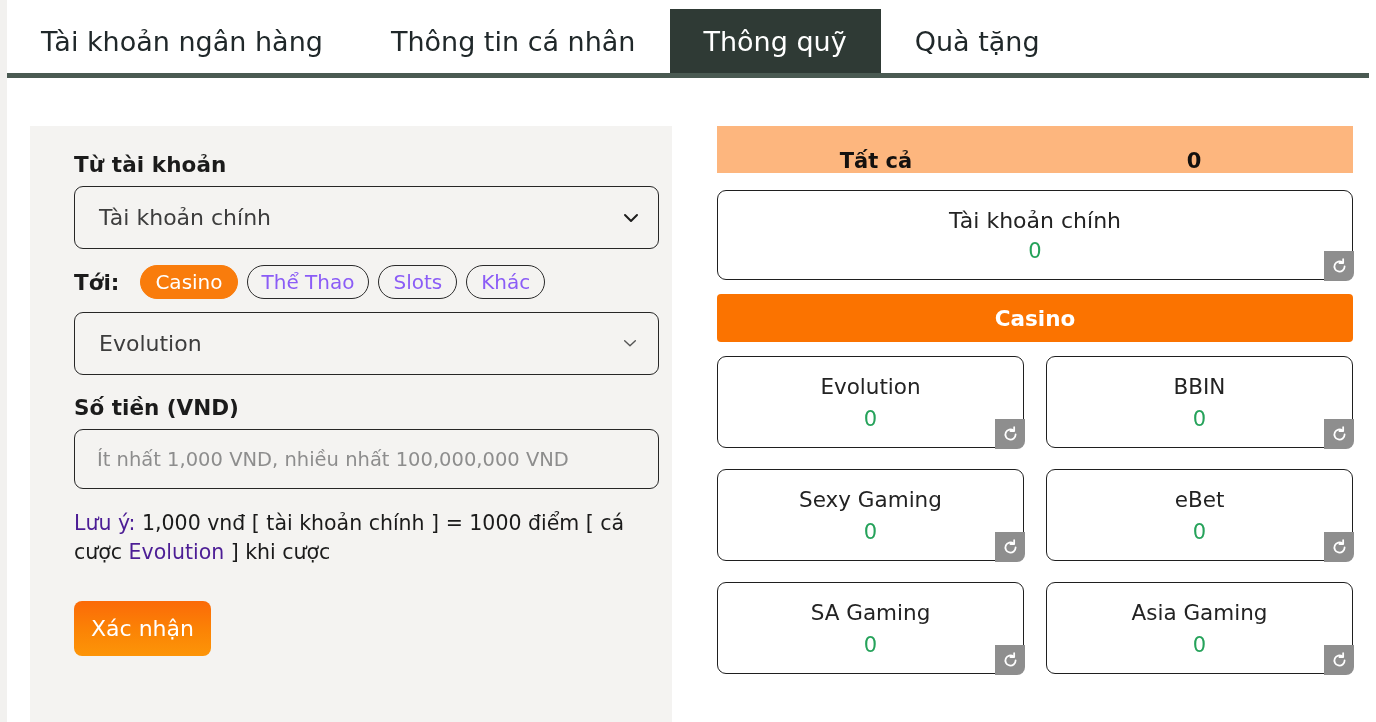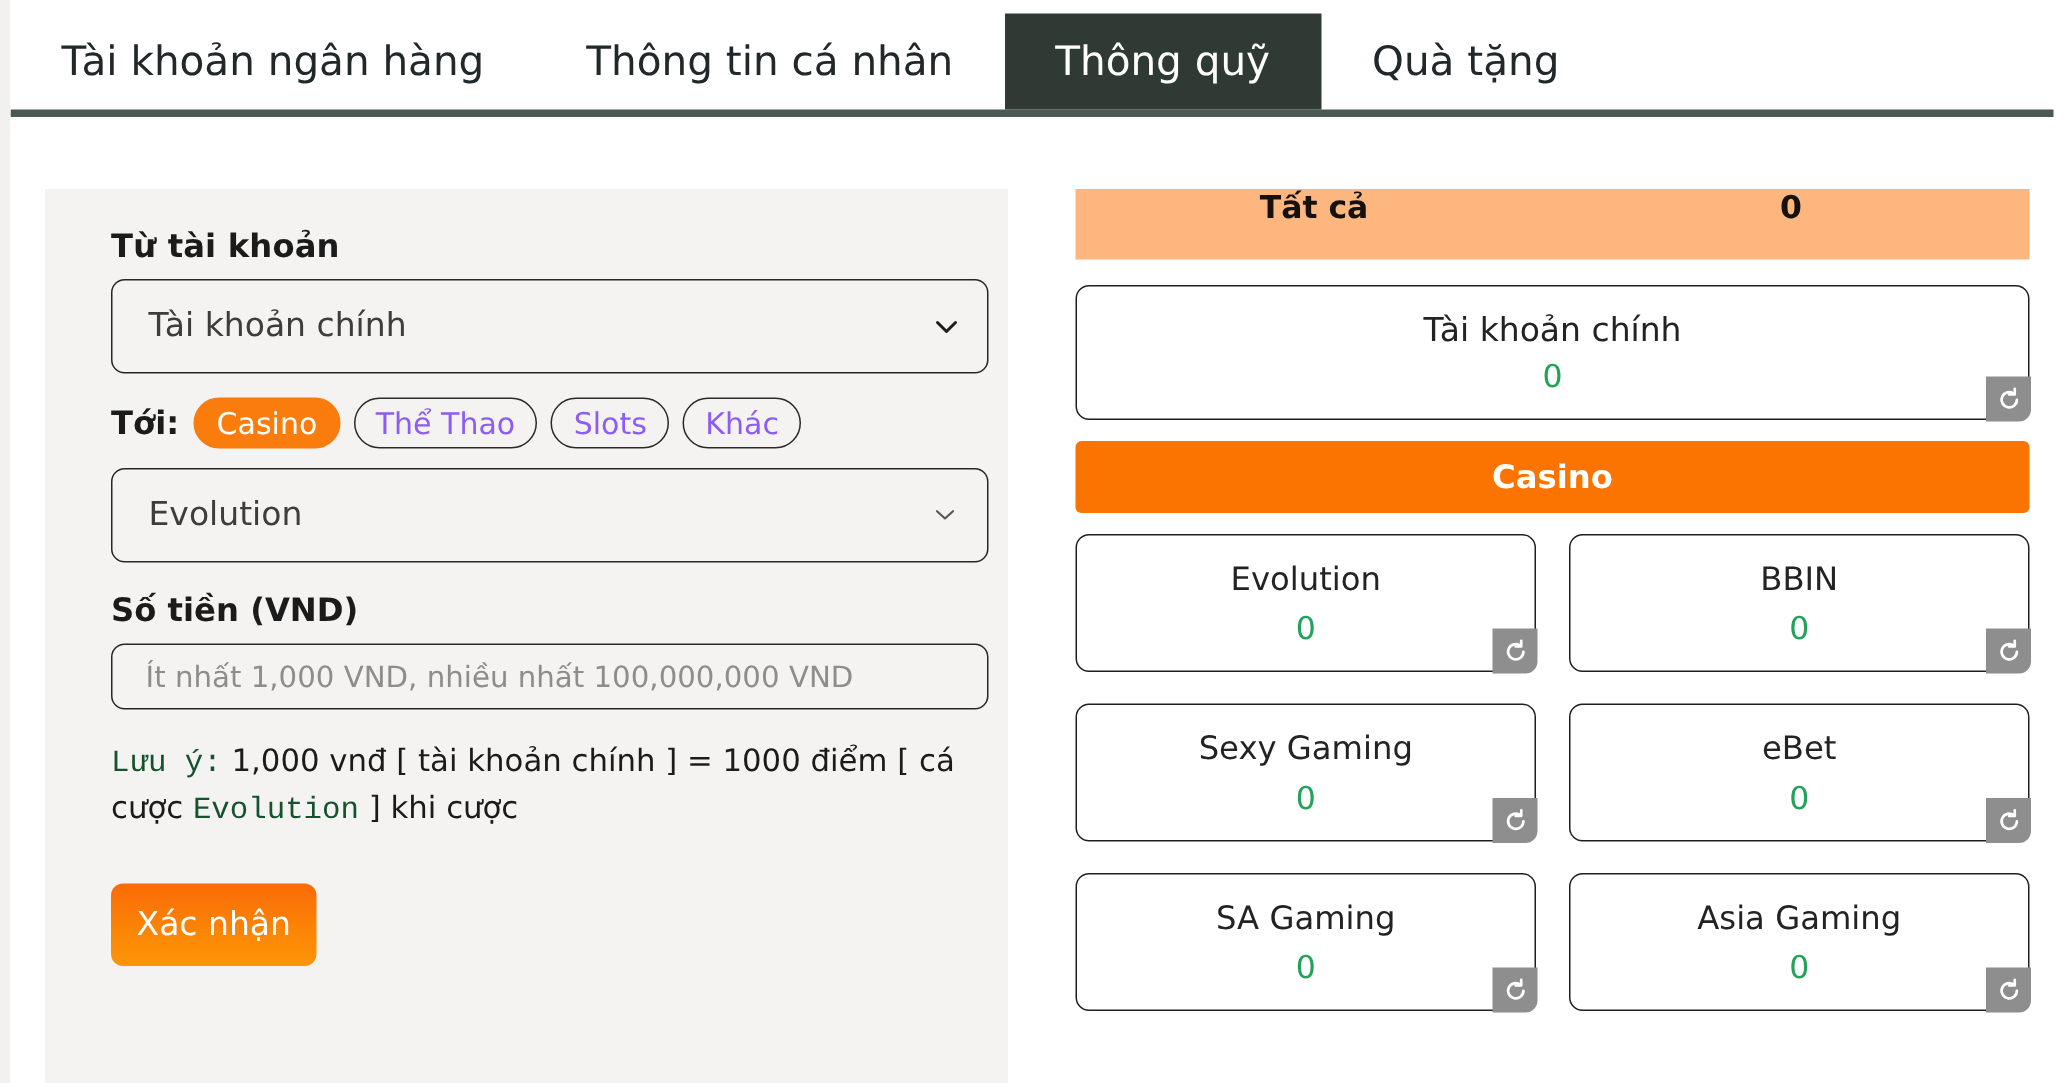--- a/index.html
+++ b/index.html
@@ -139,21 +139,21 @@
     display: flex;
     align-items: center;
     gap: 9px;
     margin-top: 16px;
     margin-bottom: 13px;
   }
   .to-label {
     font-size: 21.5px;
     font-weight: 700;
     color: #1b1b1b;
-    margin-right: 1px;
+    margin-right: 12px;
   }
   .pill {
     height: 34px;
     border-radius: 18px;
     border: 1.5px solid #2a2a2a;
     background: transparent;
     display: flex;
     align-items: center;
     justify-content: center;
     padding: 0 14px;
@@ -171,40 +171,40 @@
   .amount-label {
     font-size: 21.5px;
     font-weight: 700;
     color: #1b1b1b;
     margin-top: 20px;
     margin-bottom: 9px;
   }
 
   .amount-input {
     width: 585px;
-    height: 44px;
+    height: 60px;
     border: 1.6px solid #262626;
     border-radius: 9px;
     background: transparent;
     padding: 0 22px;
     font-size: 19.5px;
     color: #333;
     font-family: "DejaVu Sans", "Liberation Sans", sans-serif;
     outline: none;
   }
   .amount-input::placeholder { color: #8d8d8d; }
 
   .note {
     margin-top: 20px;
     width: 585px;
     font-size: 20.5px;
     line-height: 29px;
     color: #1b1b1b;
   }
-  .note .red { color: #14532d; font-family: Liberation Mono, monospace; }
+  .note .red { color: #4c1d95; }
 
   .confirm-btn {
     margin-top: 34px;
     width: 137px;
     height: 55px;
     border: none;
     border-radius: 8px;
     background: linear-gradient(180deg, #fb6a08 0%, #fb8405 55%, #fd9508 100%);
     color: #ffffff;
     font-size: 22px;
@@ -218,21 +218,21 @@
     left: 710px;
     top: 43px;
     width: 636px;
   }
 
   .total-bar {
     width: 636px;
     height: 47px;
     background: #fdb67e;
     display: flex;
-    align-items: flex-start;
+    align-items: flex-end;
     font-size: 21px;
     font-weight: 700;
     color: #14110f;
   }
   .total-bar .tb-name { width: 50%; text-align: center; }
   .total-bar .tb-val  { width: 50%; text-align: center; }
 
   .main-card {
     position: relative;
     margin-top: 17px;

